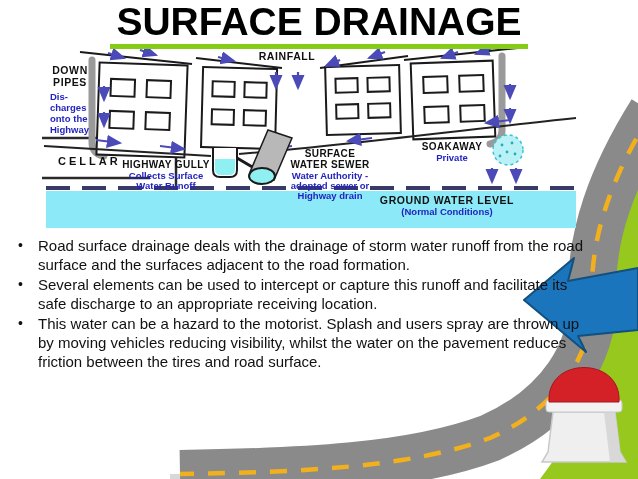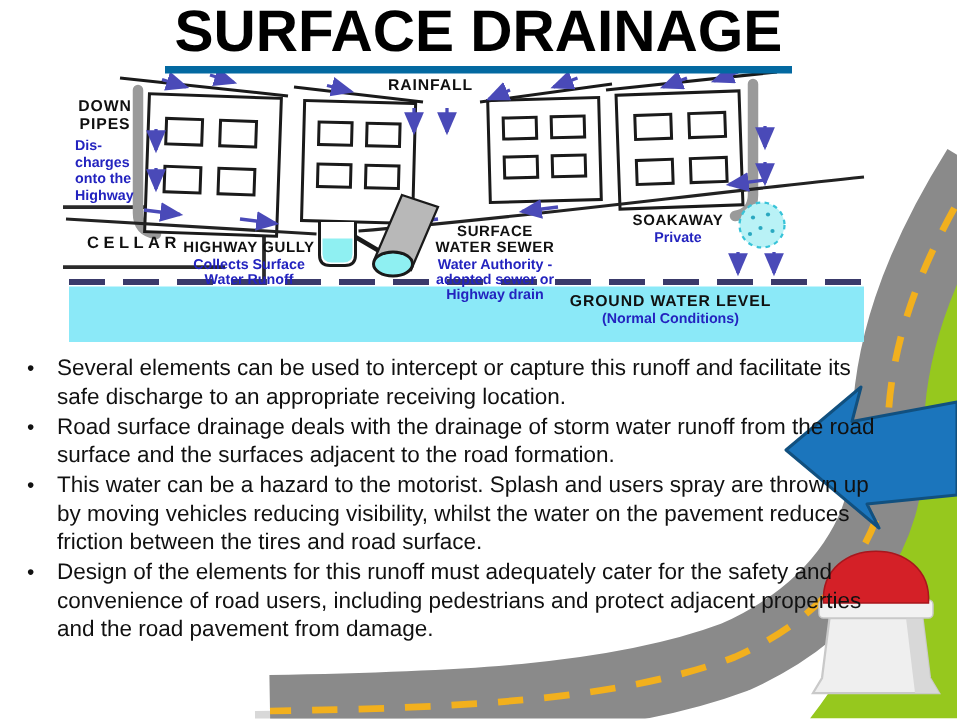--- a/index.html
+++ b/index.html
@@ -19,21 +19,21 @@
   .title-wrap{text-align:center;}
   h1.page-title{
     display:inline-block;
     margin:0;
     padding:1px 6px 1px 6px;
     font-size:39px;
     line-height:42px;
     font-weight:bold;
     letter-spacing:0px;
     color:#000;
-    border-bottom:5px solid #0369a1;
+    border-bottom:5px solid #84cc16;
     font-family:"Liberation Sans", sans-serif;
   }
   .diagram-spacer{height:184px;}
   ul.bullets{
     list-style:none;
     margin:3px 0 0 0;
     padding:0 46px 0 14px;
   }
   ul.bullets li{
     position:relative;
@@ -214,20 +214,19 @@
     <text x="407" y="160" text-anchor="middle" class="lbl-k">GROUND WATER LEVEL</text>
     <text x="407" y="171" text-anchor="middle" class="lbl-b">(Normal Conditions)</text>
   </svg>
 
   <div class="content">
     <div class="title-wrap">
       <h1 class="page-title">SURFACE DRAINAGE</h1>
     </div>
     <div class="diagram-spacer"></div>
     <ul class="bullets">
+      <li>Road surface drainage deals with the drainage of storm water runoff from the road surface and the surfaces adjacent to the road formation.</li>
       <li>Several elements can be used to intercept or capture this runoff and facilitate its safe discharge to an appropriate receiving location.</li>
-      <li>Road surface drainage deals with the drainage of storm water runoff from the road surface and the surfaces adjacent to the road formation.</li>
       <li>This water can be a hazard to the motorist. Splash and users spray are thrown up by moving vehicles reducing visibility, whilst the water on the pavement reduces friction between the tires and road surface.</li>
-      <li>Design of the elements for this runoff must adequately cater for the safety and convenience of road users, including pedestrians and protect adjacent properties and the road pavement from damage.</li>
     </ul>
   </div>
 
 </div>
 
 </body></html>

